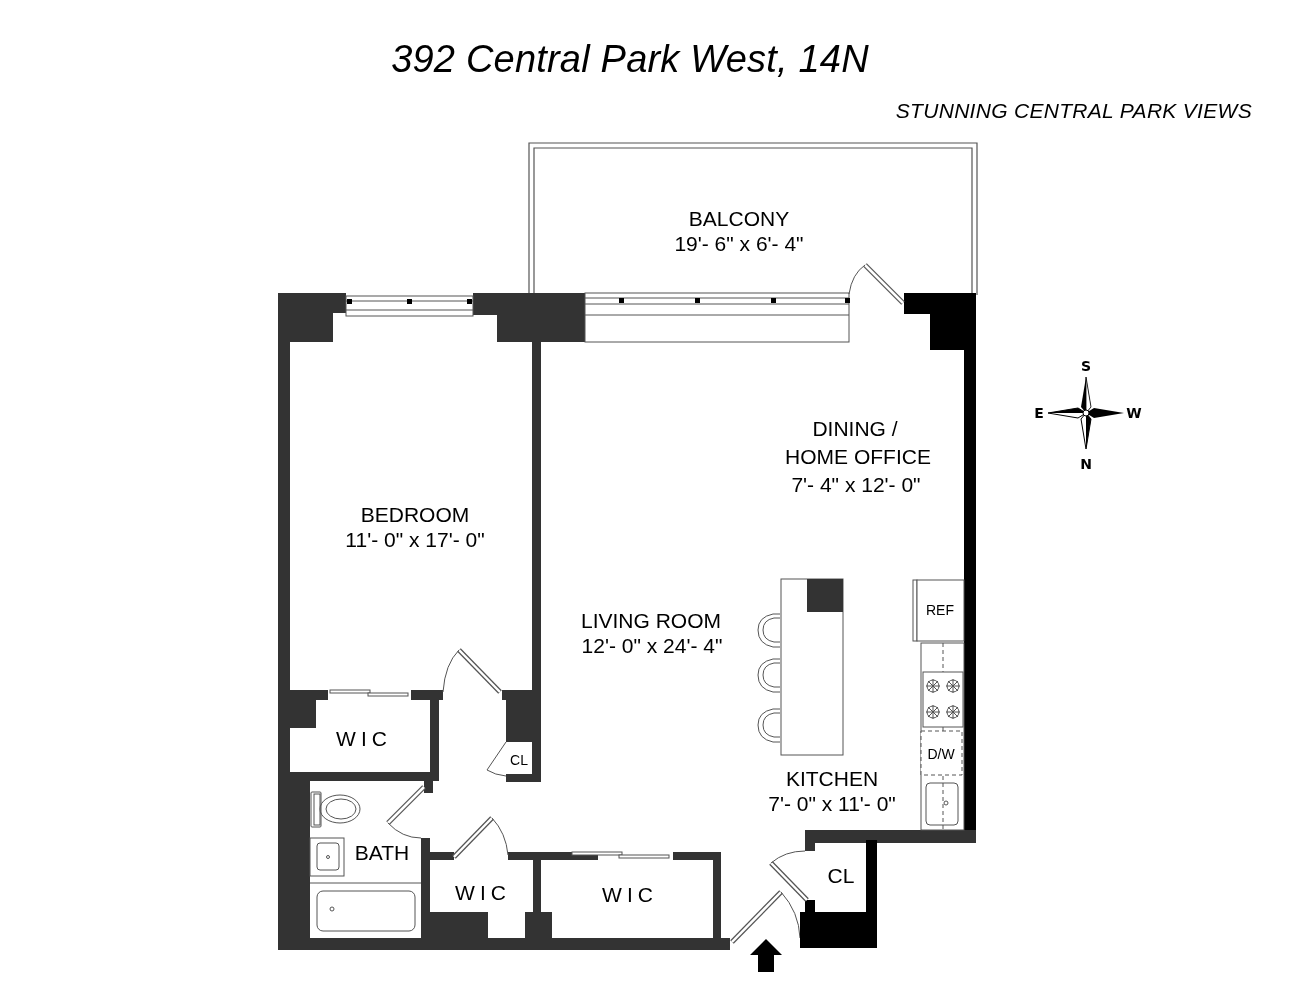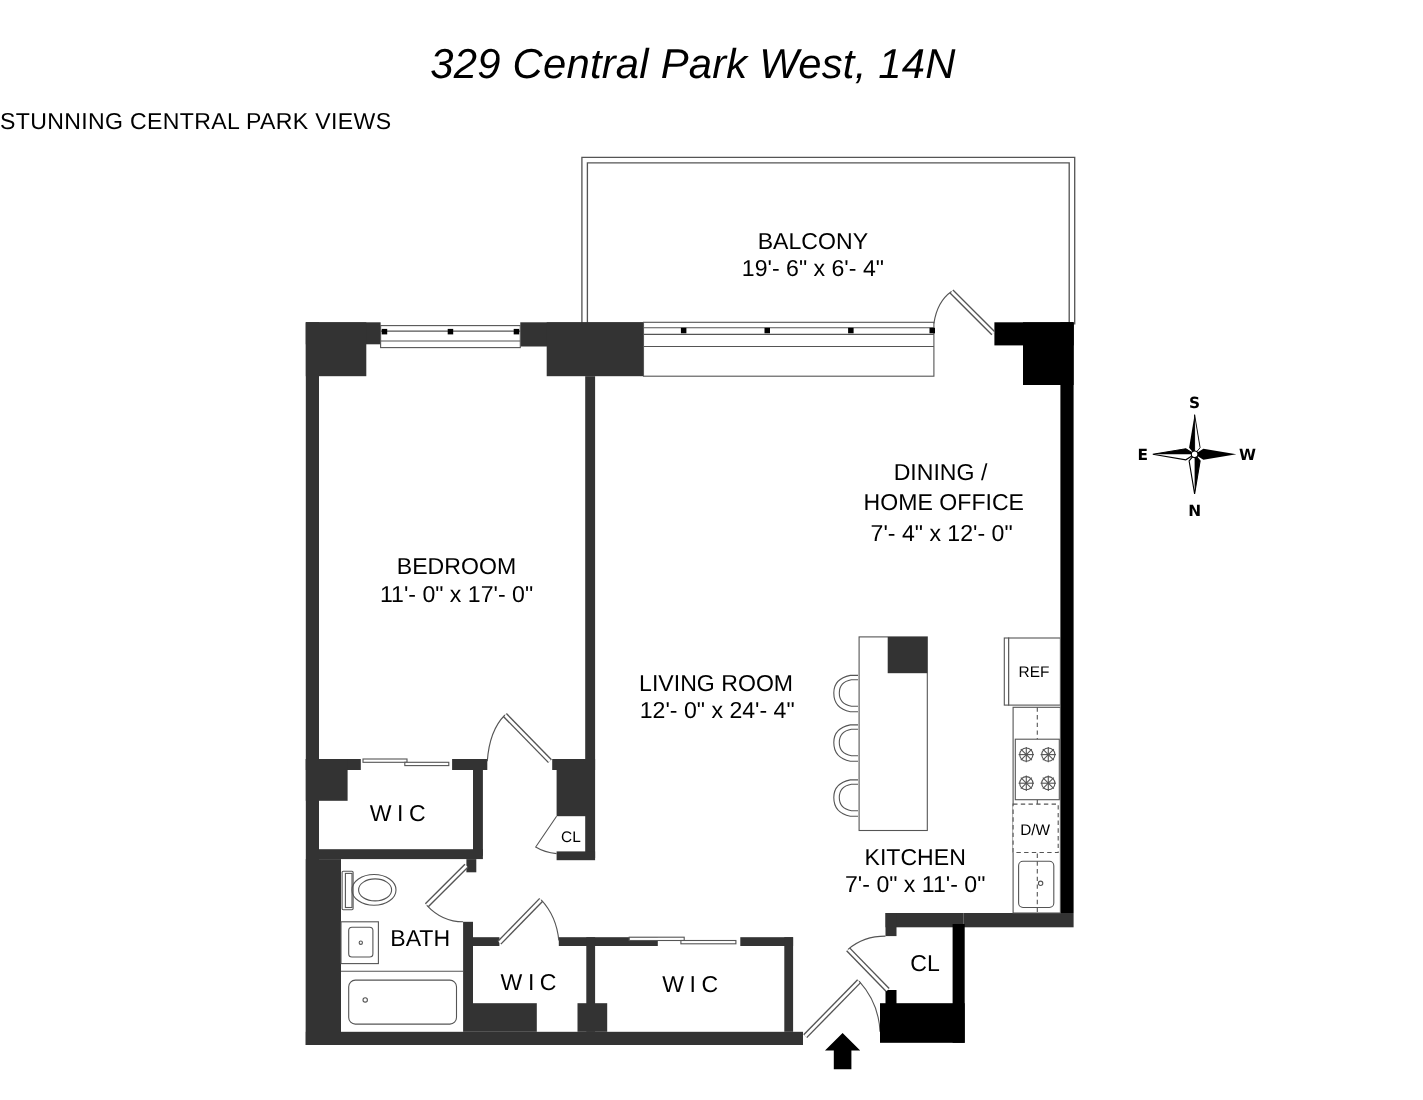--- a/index.html
+++ b/index.html
@@ -1,30 +1,30 @@
 <!DOCTYPE html>
 <html><head>
   <meta charset="utf-8">
   <style>
     html, body { margin: 0; padding: 0; background: #ffffff; }
     body { width: 1294px; height: 1000px; position: relative; overflow: hidden; font-family: "Liberation Sans", sans-serif; }
     .title { position: absolute; left: 0; width: 1260px; top: 38px; text-align: center; font-style: italic; font-size: 38px; color: #000; letter-spacing: 0.2px; }
-    .subtitle { position: absolute; left: 0; width: 1252px; top: 99px; text-align: left; font-size: 21px; color: #000; letter-spacing: 0.3px; }
+    .subtitle { position: absolute; left: 0; width: 1252px; top: 99px; text-align: right; font-style: italic; font-size: 21px; color: #000; letter-spacing: 0.3px; }
     svg.plan { position: absolute; left: 0; top: 0; }
     .lbl { font-family: "Liberation Sans", sans-serif; fill: #000; }
     .room { font-size: 21px; }
     .dim  { font-size: 21px; }
     .small { font-size: 14px; }
     .wic { font-size: 21px; letter-spacing: 5px; }
     .compass-letter { font-family: "DejaVu Sans", sans-serif; font-weight: bold; font-size: 14px; fill: #000; }
   </style>
 </head>
 <body>
 
-<div class="title">329 Central Park West, 14N</div>
+<div class="title">392 Central Park West, 14N</div>
 <div class="subtitle">STUNNING CENTRAL PARK VIEWS</div>
 
 <svg class="plan" width="1294" height="1000" viewBox="0 0 1294 1000">
 
   <g fill="none" stroke="#555" stroke-width="1.2">
     <polyline points="529,295 529,143 977,143 977,295"></polyline>
     <polyline points="534,295 534,148 972,148 972,295"></polyline>
   </g>
   <text class="lbl room" x="739" y="226" text-anchor="middle">BALCONY</text>
   <text class="lbl dim" x="739" y="251" text-anchor="middle">19'- 6" x 6'- 4"</text>

